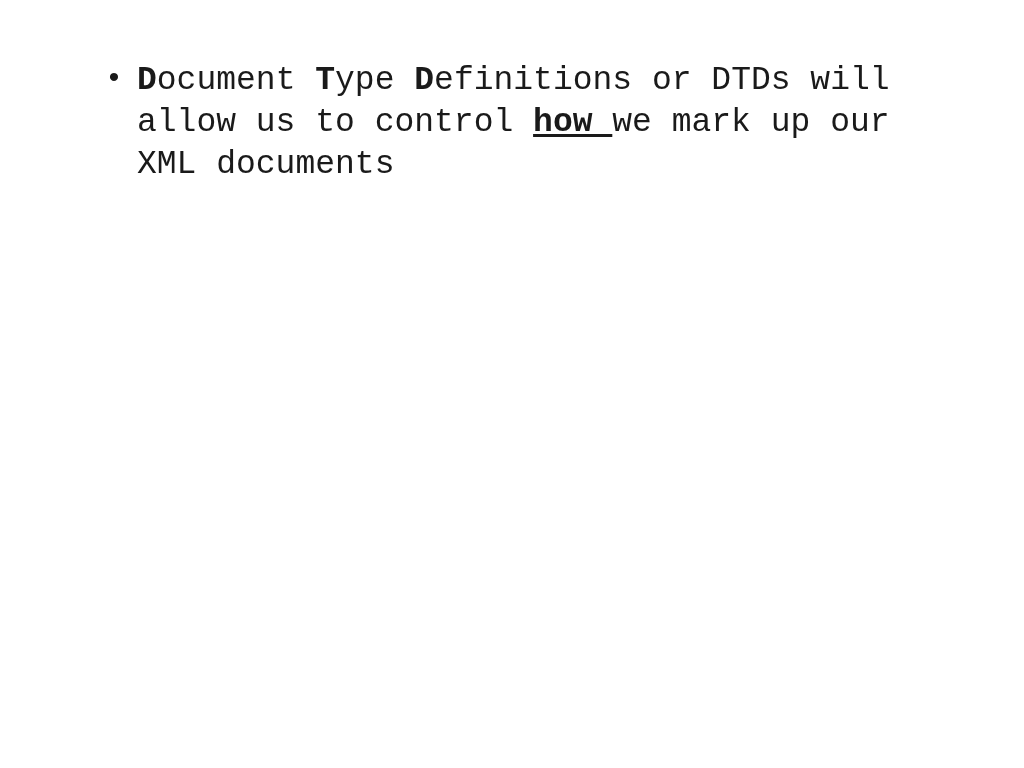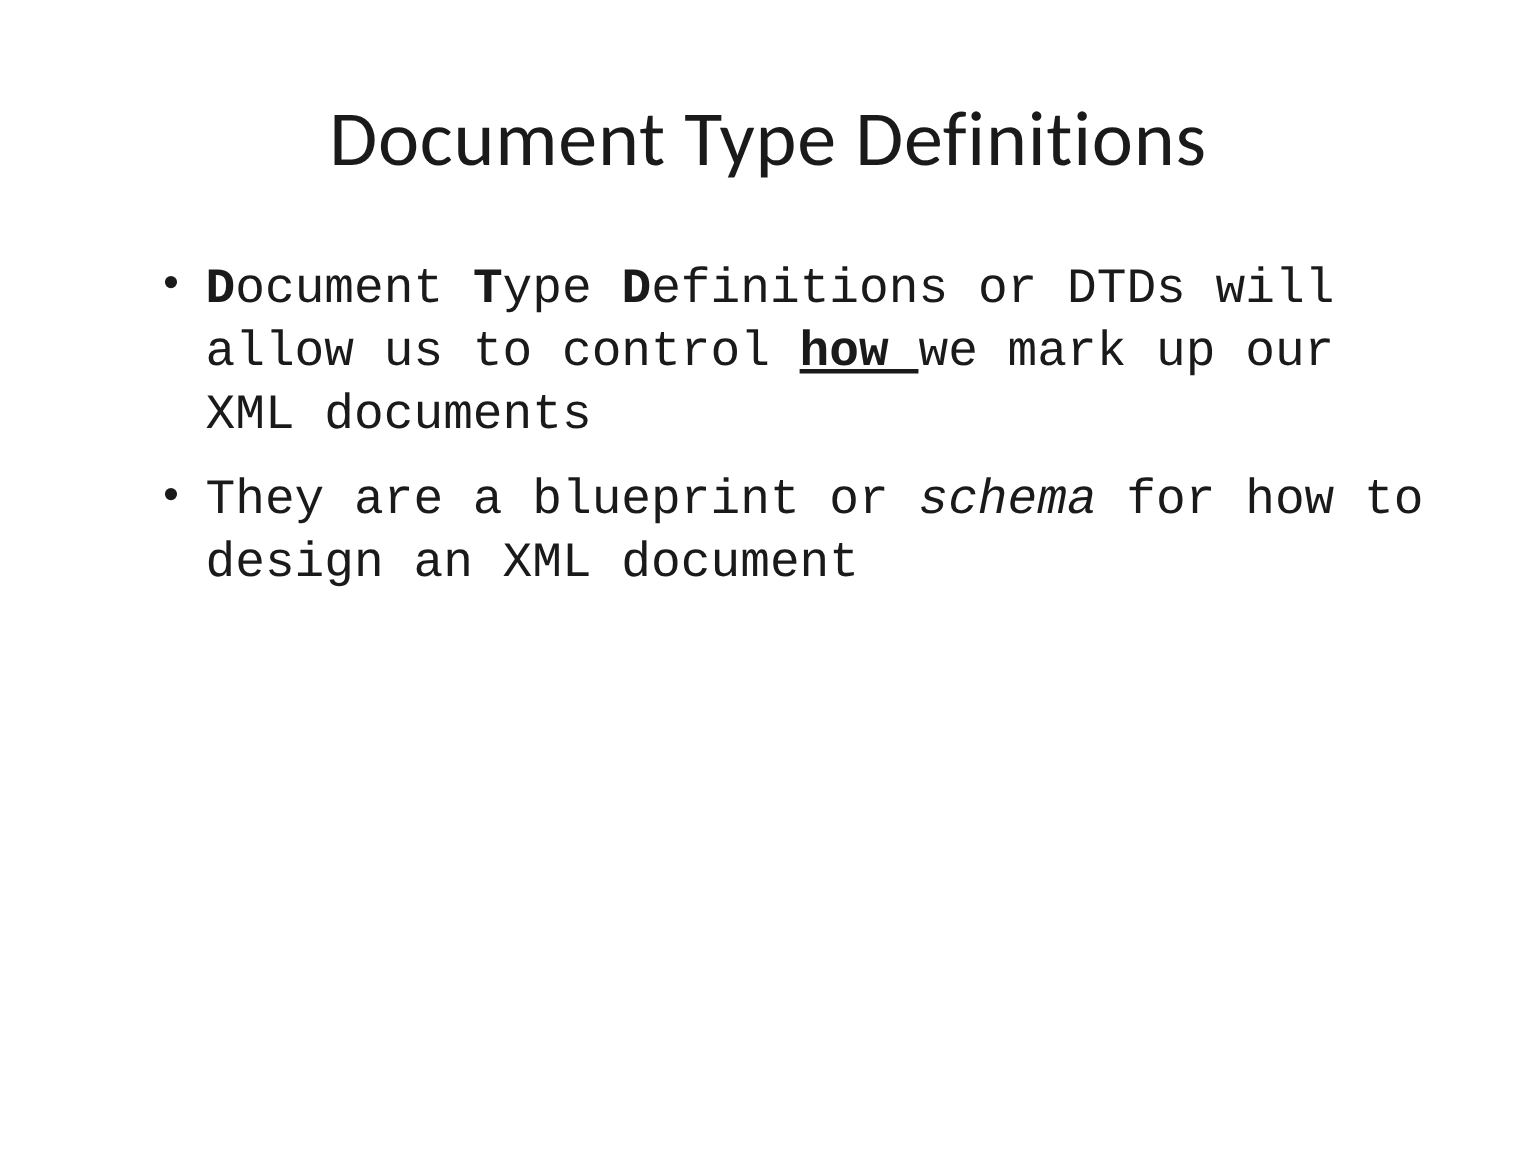--- a/index.html
+++ b/index.html
@@ -56,20 +56,18 @@
     }
     .underline {
       text-decoration: underline;
       text-underline-offset: 3px;
     }
   </style>
 </head>
 <body>
 
 <div class="slide">
-  <h1 class="title">Document Type Definitions</h1>
   <div class="content">
     <ul>
       <li><span class="bold">D</span><span>ocument </span><span class="bold">T</span><span>ype </span><span class="bold">D</span><span>efinitions or DTDs will allow us to control </span><span class="bold underline">how </span><span>we mark up our XML documents</span></li>
-      <li><span>They are a blueprint or </span><span class="italic">schema</span><span> for how to design an XML document</span></li>
     </ul>
   </div>
 </div>
 
 </body></html>

